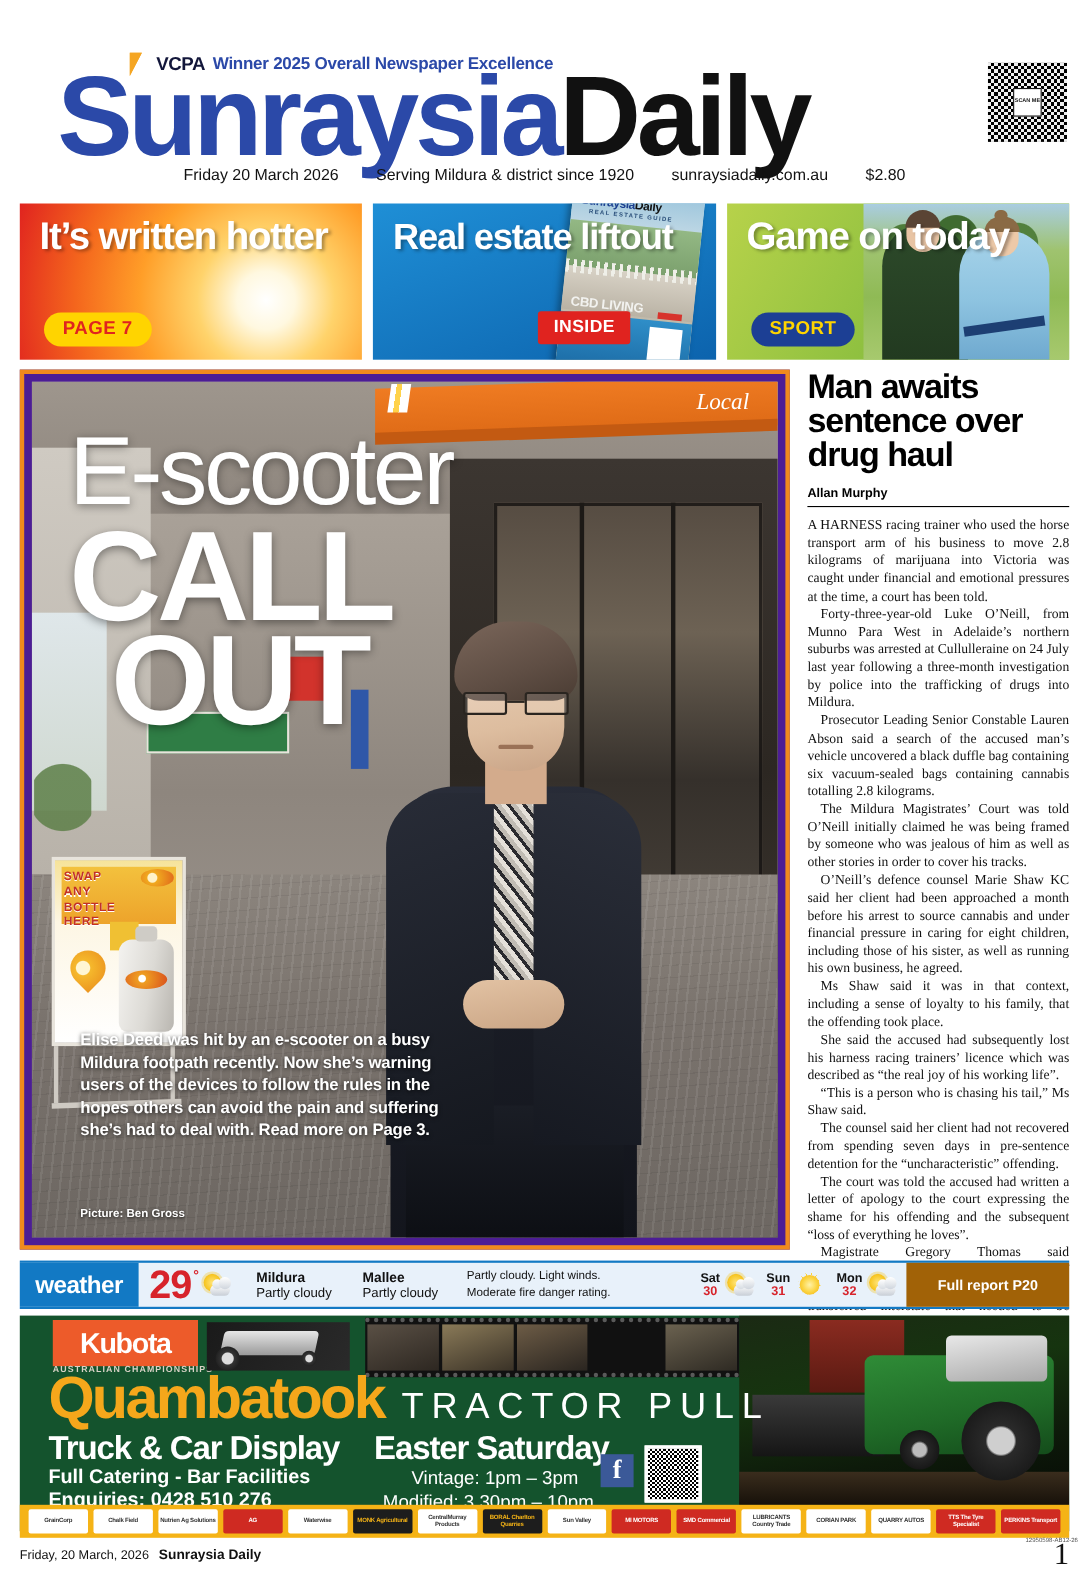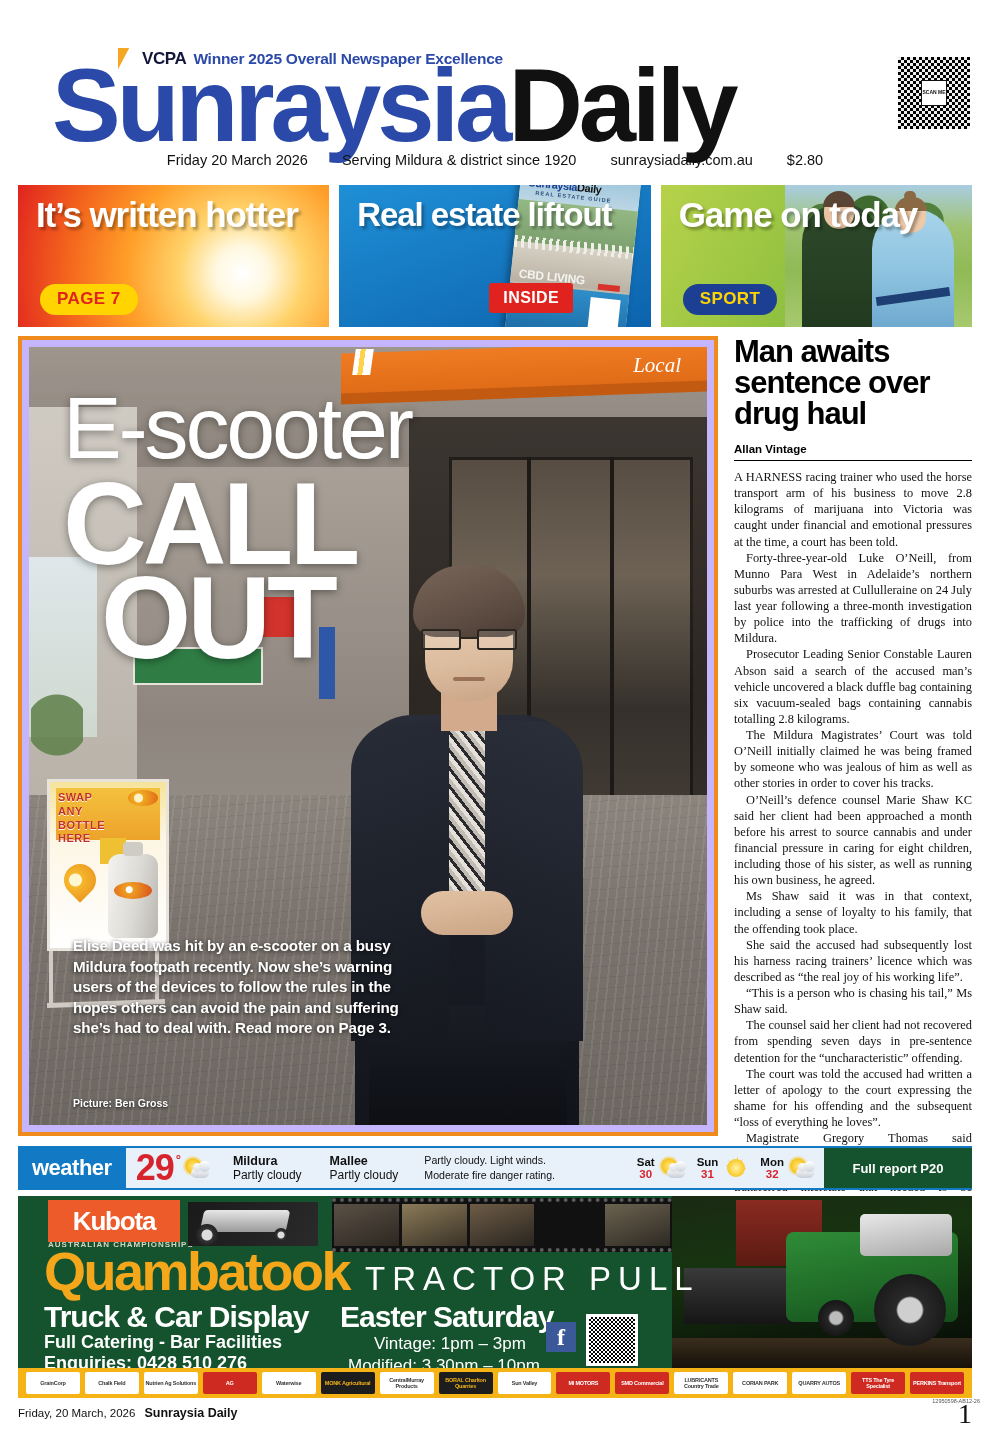--- a/index.html
+++ b/index.html
@@ -142,21 +142,21 @@
   .pl-b-hair { position:absolute; right:45px; bottom:116px; width:32px;height:14px;border-radius:16px 16px 0 0;background:#8a6a45;}
   .pl-b-bun { position:absolute; right:56px; bottom:126px; width:12px;height:10px;border-radius:6px;background:#8a6a45;}
   .pl-b-stripe { position:absolute; right:22px; bottom:26px; width:74px;height:9px; background:#1d3f73; transform:rotate(-8deg);}
 
   
   .body-wrap { position: absolute; top: 336px; left: 18px; width: 954px; height: 800px; }
 
   
   .photo-box {
     position: absolute; left: 0; top: 0; width: 700px; height: 800px;
-    border: 4px solid #f08a1d; background: #c4b5fd; padding: 7px;
+    border: 4px solid #f08a1d; background: #4c1d95; padding: 7px;
   }
   .photo {
     position: relative; width: 100%; height: 100%; overflow: hidden;
     background: linear-gradient(180deg,#b4aca3 0%,#a49c93 22%,#8e867e 48%,#9a938c 72%,#7f7872 100%);
   }
   .ph-ceiling { position:absolute; left:0; right:0; top:0; height:120px;
     background: linear-gradient(180deg,#9e968d 0%,#8d857d 100%); }
   .ph-awning { position:absolute; left:46%; right:0; top:0; height:46px;
     background: linear-gradient(180deg,#ef7b22 0%,#de6a16 100%); transform: skewY(-2deg); }
   .ph-awning-lip { position:absolute; left:46%; right:0; top:40px; height:11px; background:#c35a12; transform: skewY(-2deg);}
@@ -288,21 +288,21 @@
   .wx-city { display:flex; flex-direction:column; justify-content:center; padding: 0 14px; min-width:92px;}
   .wx-city b { font-size: 12.5px; color:#111; }
   .wx-city span { font-size: 12px; color:#111; }
   .wx-desc { display:flex; flex-direction:column; justify-content:center; padding:0 12px; font-size:10.6px; color:#111; line-height:1.45; flex:1;}
   .wx-days { display:flex; gap:12px; padding:16px 10px;}
   .wx-day { display:flex; align-items:center; gap:4px;}
   .wx-day-txt { display:flex; flex-direction:column; align-items:center; }
   .wx-day-txt b { font-size:11.5px; color:#111; }
   .wx-day-txt i { font-style:normal; font-size:11.5px; font-weight:800; color:#d7232b;}
   .wx-full {
-    background:#14532d; color:#fff; display:flex; align-items:center; justify-content:center;
+    background:#a16207; color:#fff; display:flex; align-items:center; justify-content:center;
     width:148px; font-size:13px; font-weight:700;
   }
   .ic { position:relative; width:26px; height:22px; display:inline-block; }
   .ic .sun { position:absolute; left:2px; top:1px; width:16px; height:16px; border-radius:50%;
      background: radial-gradient(circle, #ffe479 0%, #f7c623 62%, #eba817 100%);
      box-shadow: 0 0 0 2px rgba(247,198,35,.35); }
   .ic .sun-big { position:absolute; left:5px; top:2px; width:18px; height:18px; border-radius:50%;
      background: radial-gradient(circle, #fff2a8 0%, #fbd23c 55%, #f0a812 100%); }
   .ic .cloud { position:absolute; right:0; bottom:1px; width:18px; height:10px; border-radius:6px;
      background: linear-gradient(180deg,#ffffff,#c8ced6); }
@@ -542,21 +542,21 @@
           <span class="hl-3">OUT</span>
         </div>
 
         <div class="photo-caption">Elise Deed was hit by an e-scooter on a busy Mildura footpath recently. Now she’s warning users of the devices to follow the rules in the hopes others can avoid the pain and suffering she’s had to deal with. Read more on Page 3.</div>
         <div class="photo-credit">Picture: Ben Gross</div>
       </div>
     </div>
 
     <div class="col-right">
       <div class="news-head">Man awaits sentence over drug haul</div>
-      <div class="byline">Allan Vintage</div>
+      <div class="byline">Allan Murphy</div>
       <div class="byline-rule"></div>
       <div class="news-body" id="side-story-body">
           <p>A HARNESS racing trainer who used the horse transport arm of his business to move 2.8 kilograms of marijuana into Victoria was caught under financial and emotional pressures at the time, a court has been told.</p>
           <p>Forty-three-year-old Luke O’Neill, from Munno Para West in Adelaide’s northern suburbs was arrested at Cullulleraine on 24 July last year following a three-month investigation by police into the trafficking of drugs into Mildura.</p>
           <p>Prosecutor Leading Senior Constable Lauren Abson said a search of the accused man’s vehicle uncovered a black duffle bag containing six vacuum-sealed bags containing cannabis totalling 2.8 kilograms.</p>
           <p>The Mildura Magistrates’ Court was told O’Neill initially claimed he was being framed by someone who was jealous of him as well as other stories in order to cover his tracks.</p>
           <p>O’Neill’s defence counsel Marie Shaw KC said her client had been approached a month before his arrest to source cannabis and under financial pressure in caring for eight children, including those of his sister, as well as running his own business, he agreed.</p>
           <p>Ms Shaw said it was in that context, including a sense of loyalty to his family, that the offending took place.</p>
           <p>She said the accused had subsequently lost his harness racing trainers’ licence which was described as “the real joy of his working life”.</p>
           <p>“This is a person who is chasing his tail,” Ms Shaw said.</p>

